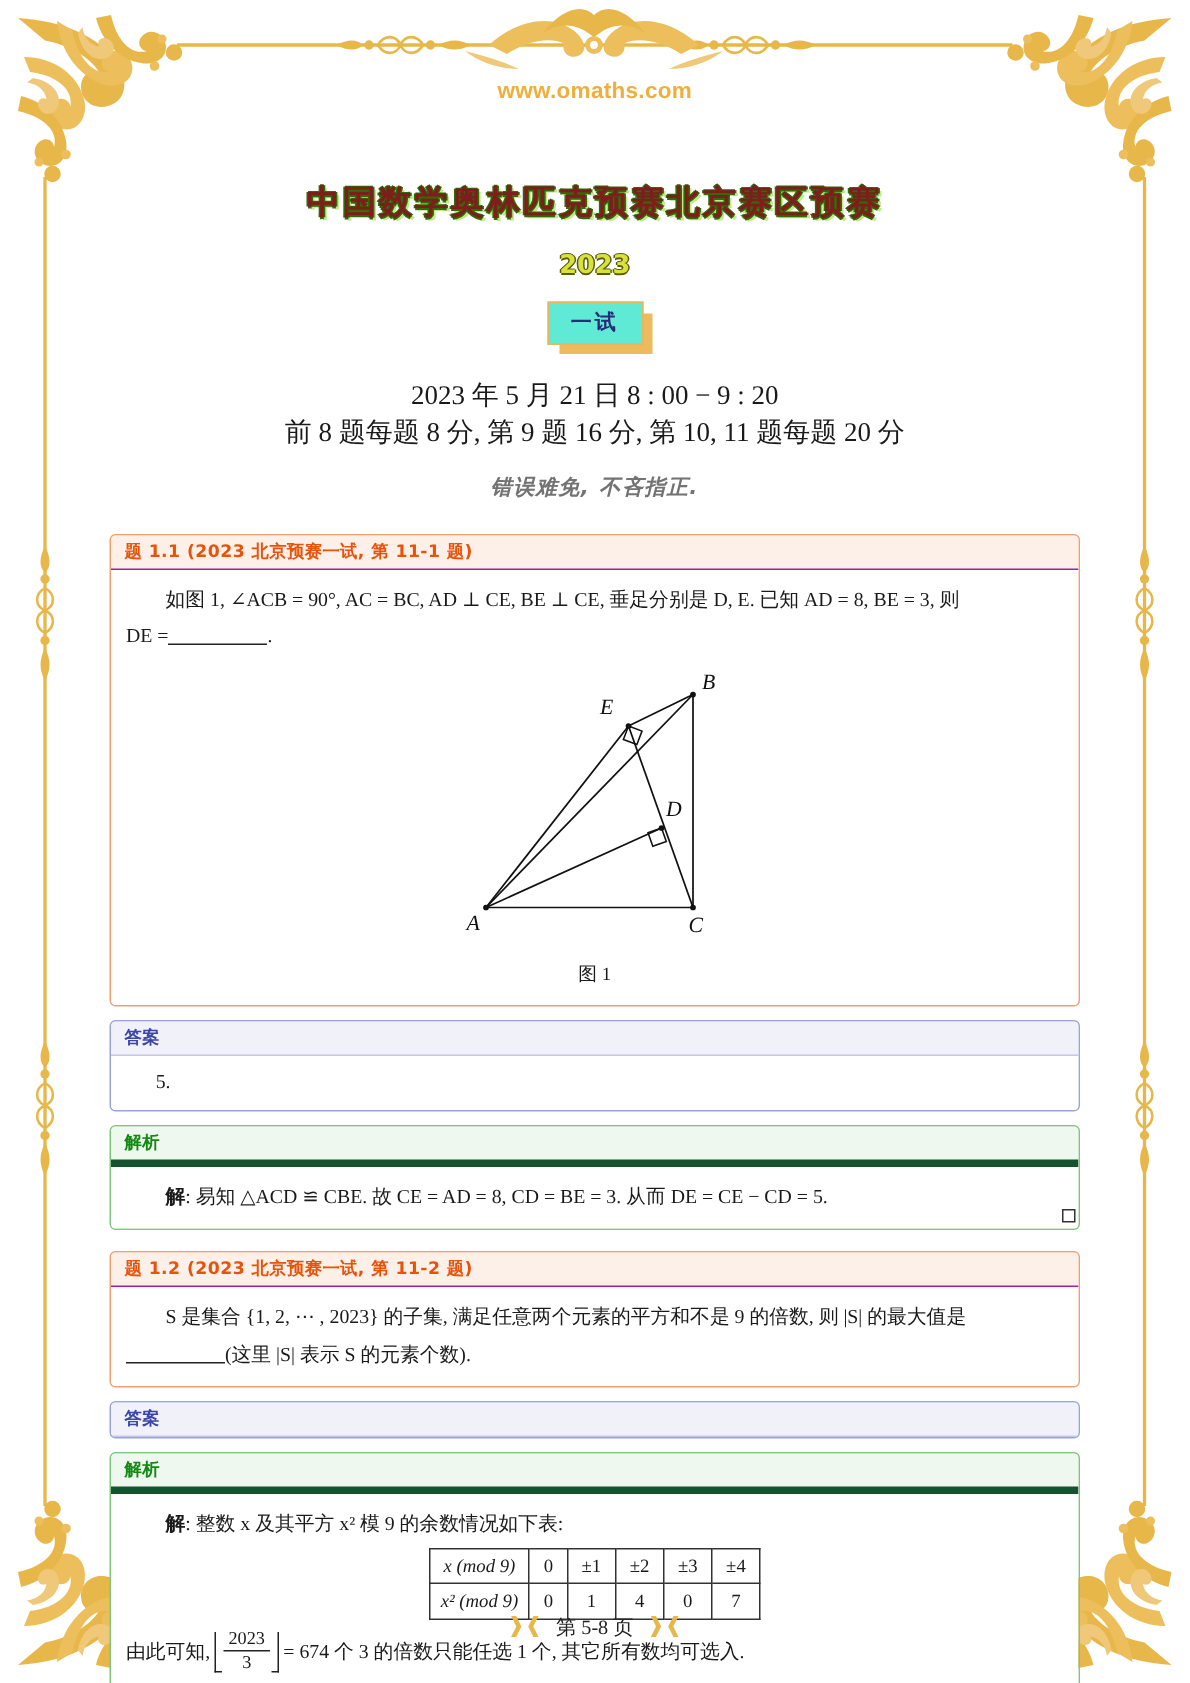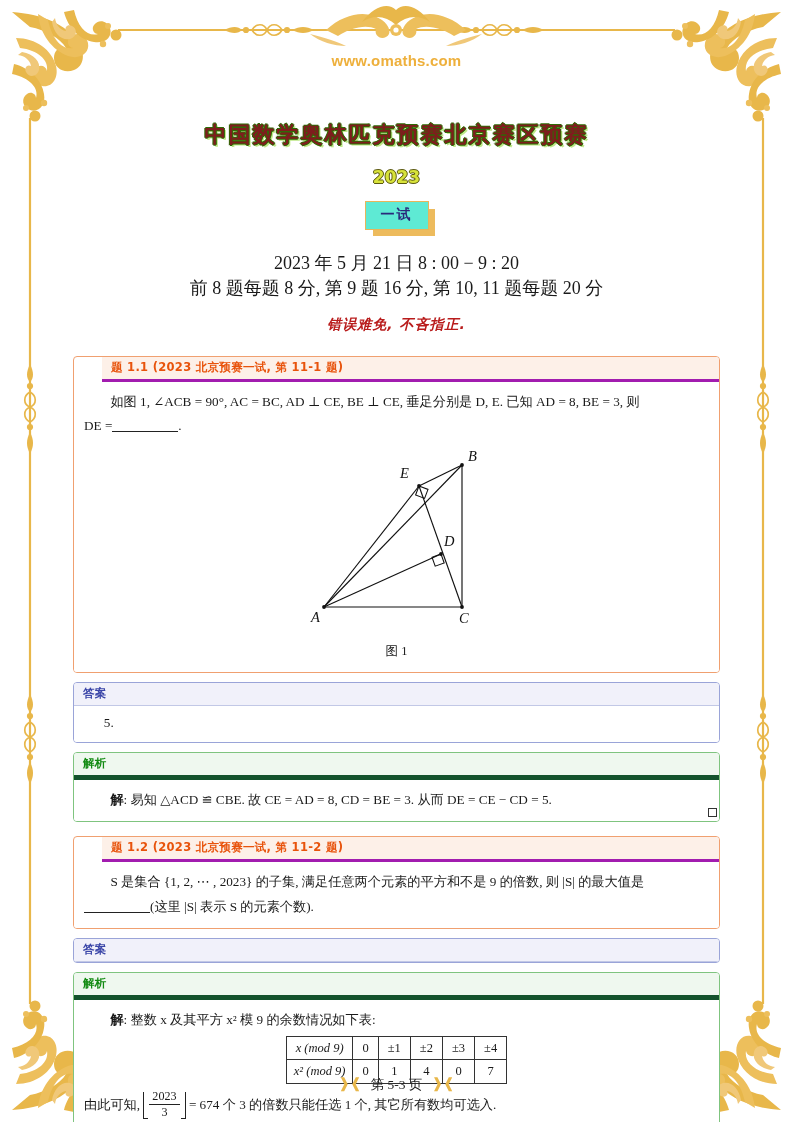--- a/index.html
+++ b/index.html
@@ -86,39 +86,39 @@
   .meta-date { top: 239px; }
   .meta-score { top: 264px; }
   .meta-note {
     position: absolute; top: 304px; left: 0; width: 673px;
     text-align: center;
     font-family: "DejaVu Sans", sans-serif;
     font-style: italic;
     font-weight: bold;
     font-size: 14px;
     letter-spacing: 1px;
-    color: #b91c1c;
+    color: #737373;
   }
 
   
   .blocks { position: absolute; top: 344px; left: 13px; width: 647px; }
 
   .box { border-radius: 4px; margin-bottom: 9px; overflow: hidden; }
   .box-hd {
     padding: 3px 9px 4px;
     font-family: "DejaVu Sans", sans-serif;
     font-weight: bold;
     font-size: 11.5px;
     letter-spacing: .3px;
   }
   .box-bd { padding: 8px 10px 9px; background: #ffffff; font-size: 13.2px; line-height: 1.85; }
 
   
   .box.problem { border: 1px solid #f0a070; }
-  .box.problem .box-hd { background: #fdf0e8; color: #e8530c; border-bottom: 3px solid #a21caf; margin-left: 28px; }
+  .box.problem .box-hd { background: #fdf0e8; color: #e8530c; border-bottom: 1px solid #a21caf; }
 
   
   .box.answer { border: 1px solid #9aa4d8; }
   .box.answer .box-hd { background: #f1f1fa; color: #3b46a8; border-bottom: 1px solid #c2c8e6; }
   .box.answer .box-bd { padding: 5px 10px 6px; }
 
   
   .box.solution { border: 1px solid #7fc47f; }
   .box.solution .box-hd { background: #eff8ef; color: #128a12; border-bottom: 5px solid #14532d; }
 
@@ -413,16 +413,16 @@
           <span class="floorL"></span><span class="frac"><span class="num">2023</span><span class="den">3</span></span><span class="floorR"></span>
           <span>= 674 个 3 的倍数只能任选 1 个, 其它所有数均可选入.</span>
         </div>
 
       </div>
     </div>
 
   </div>
 
   <div class="footer">
-    <span class="swirl">❱❰</span><span class="pgno">第 5-3 页</span><span class="swirl">❱❰</span>
+    <span class="swirl">❱❰</span><span class="pgno">第 5-8 页</span><span class="swirl">❱❰</span>
   </div>
 
 </div>
 
 </body></html>

